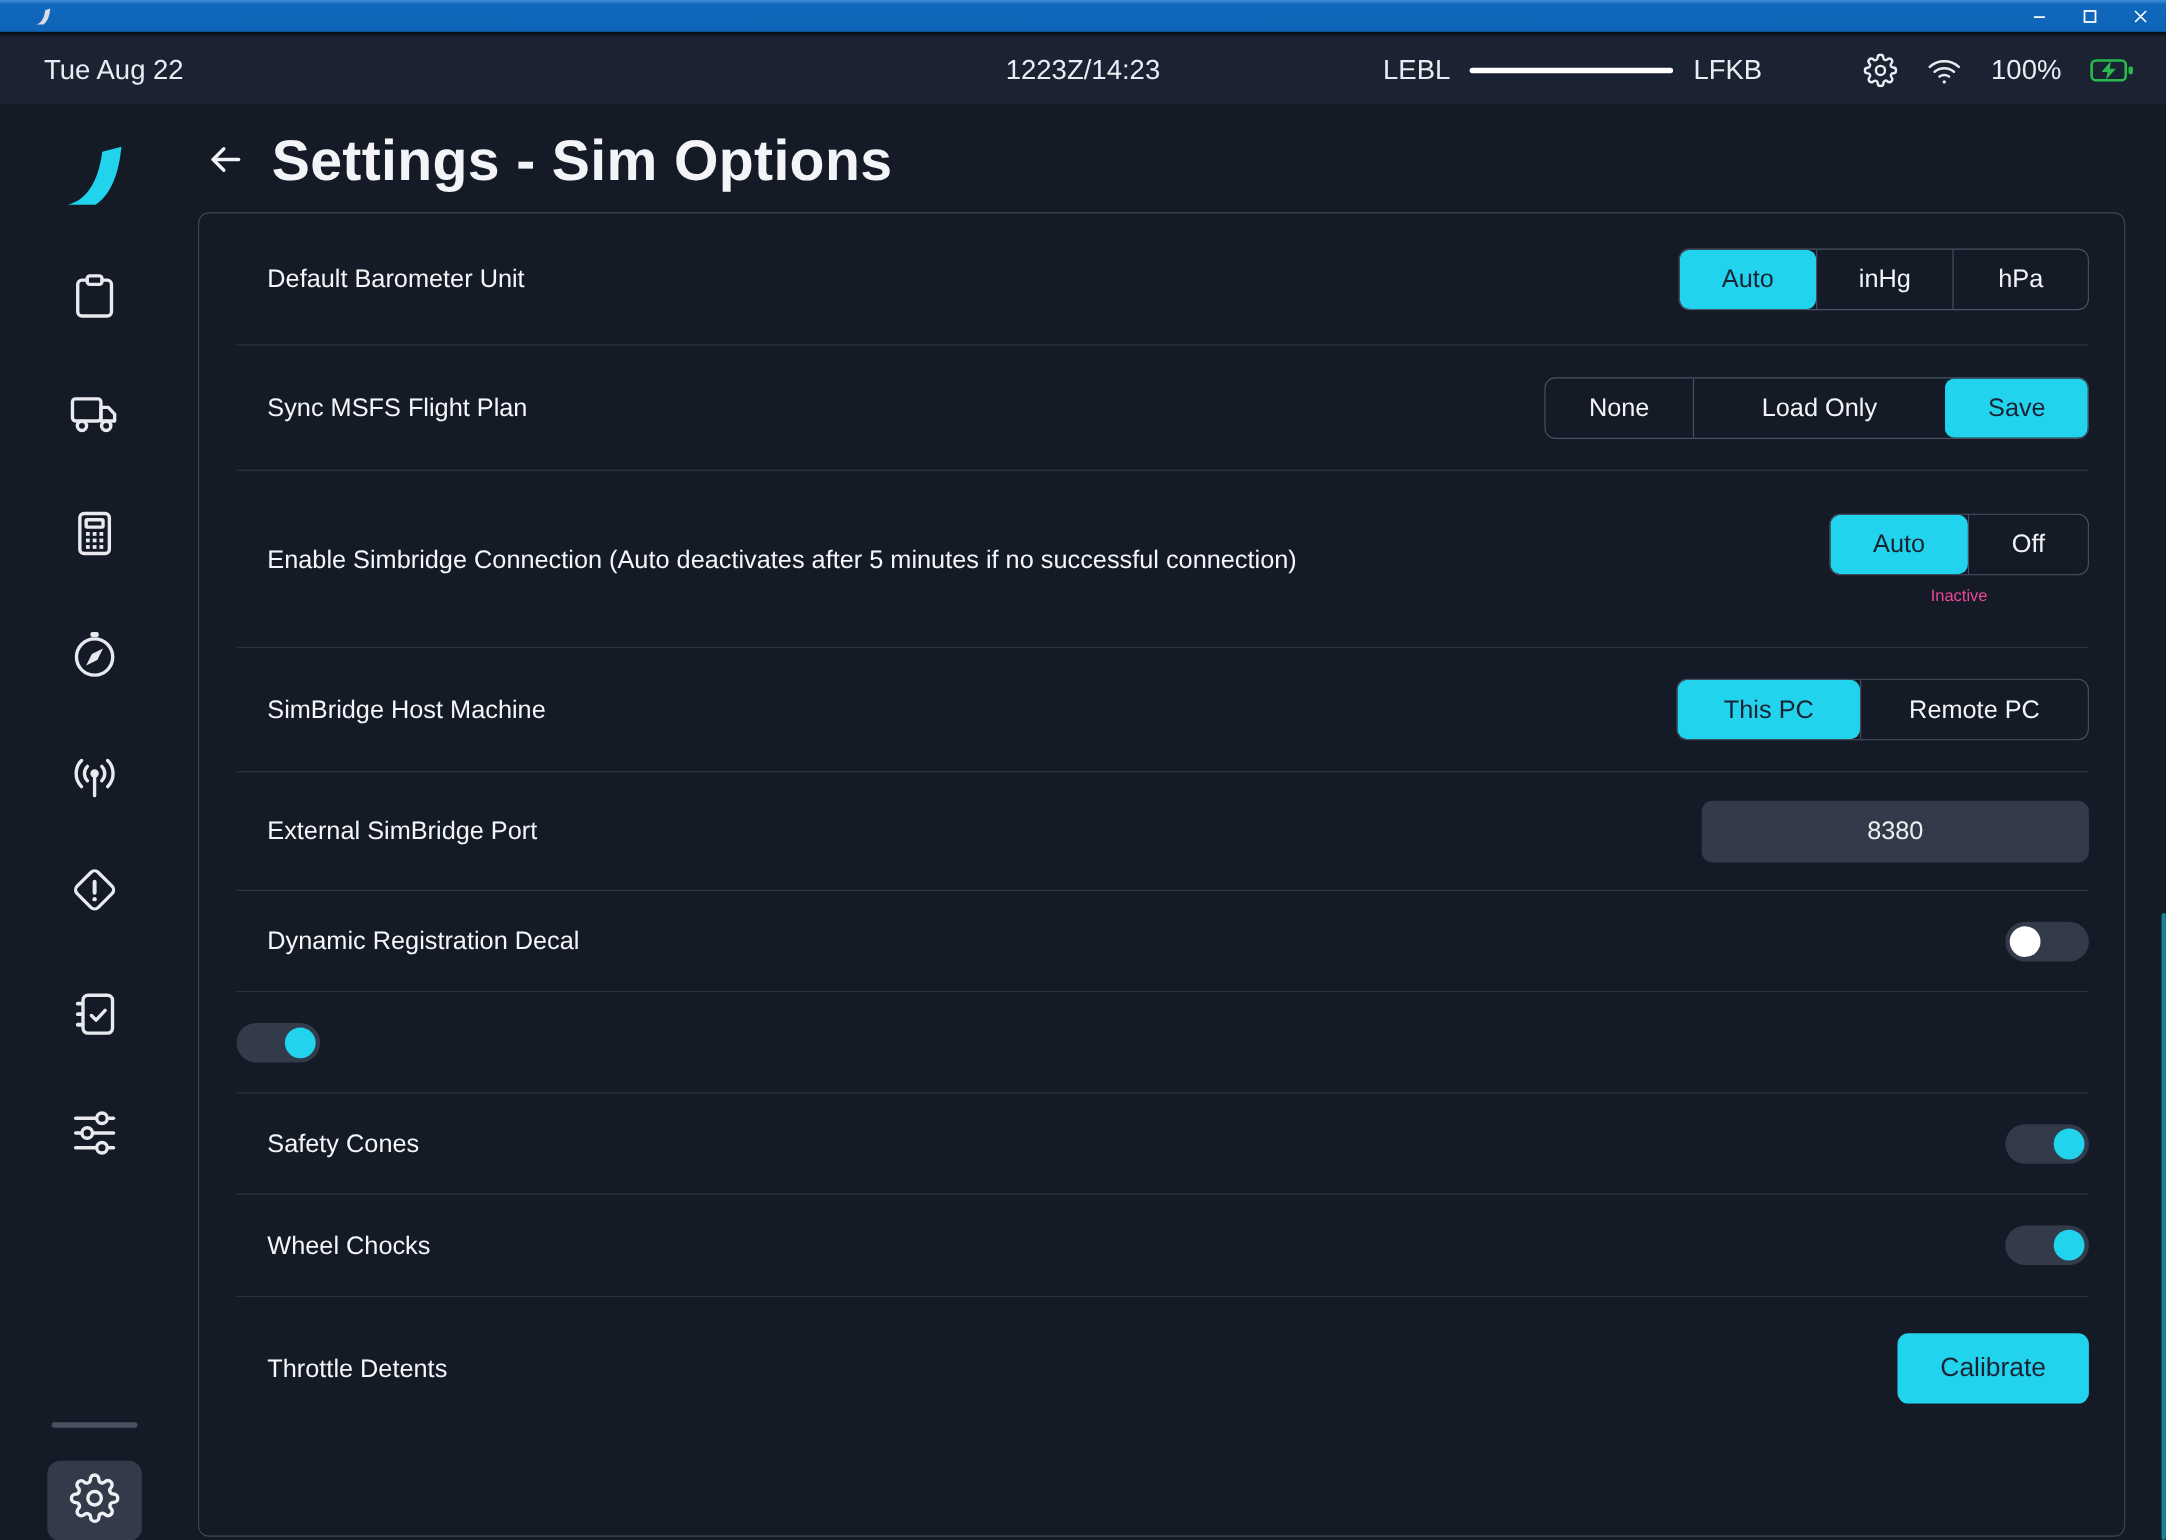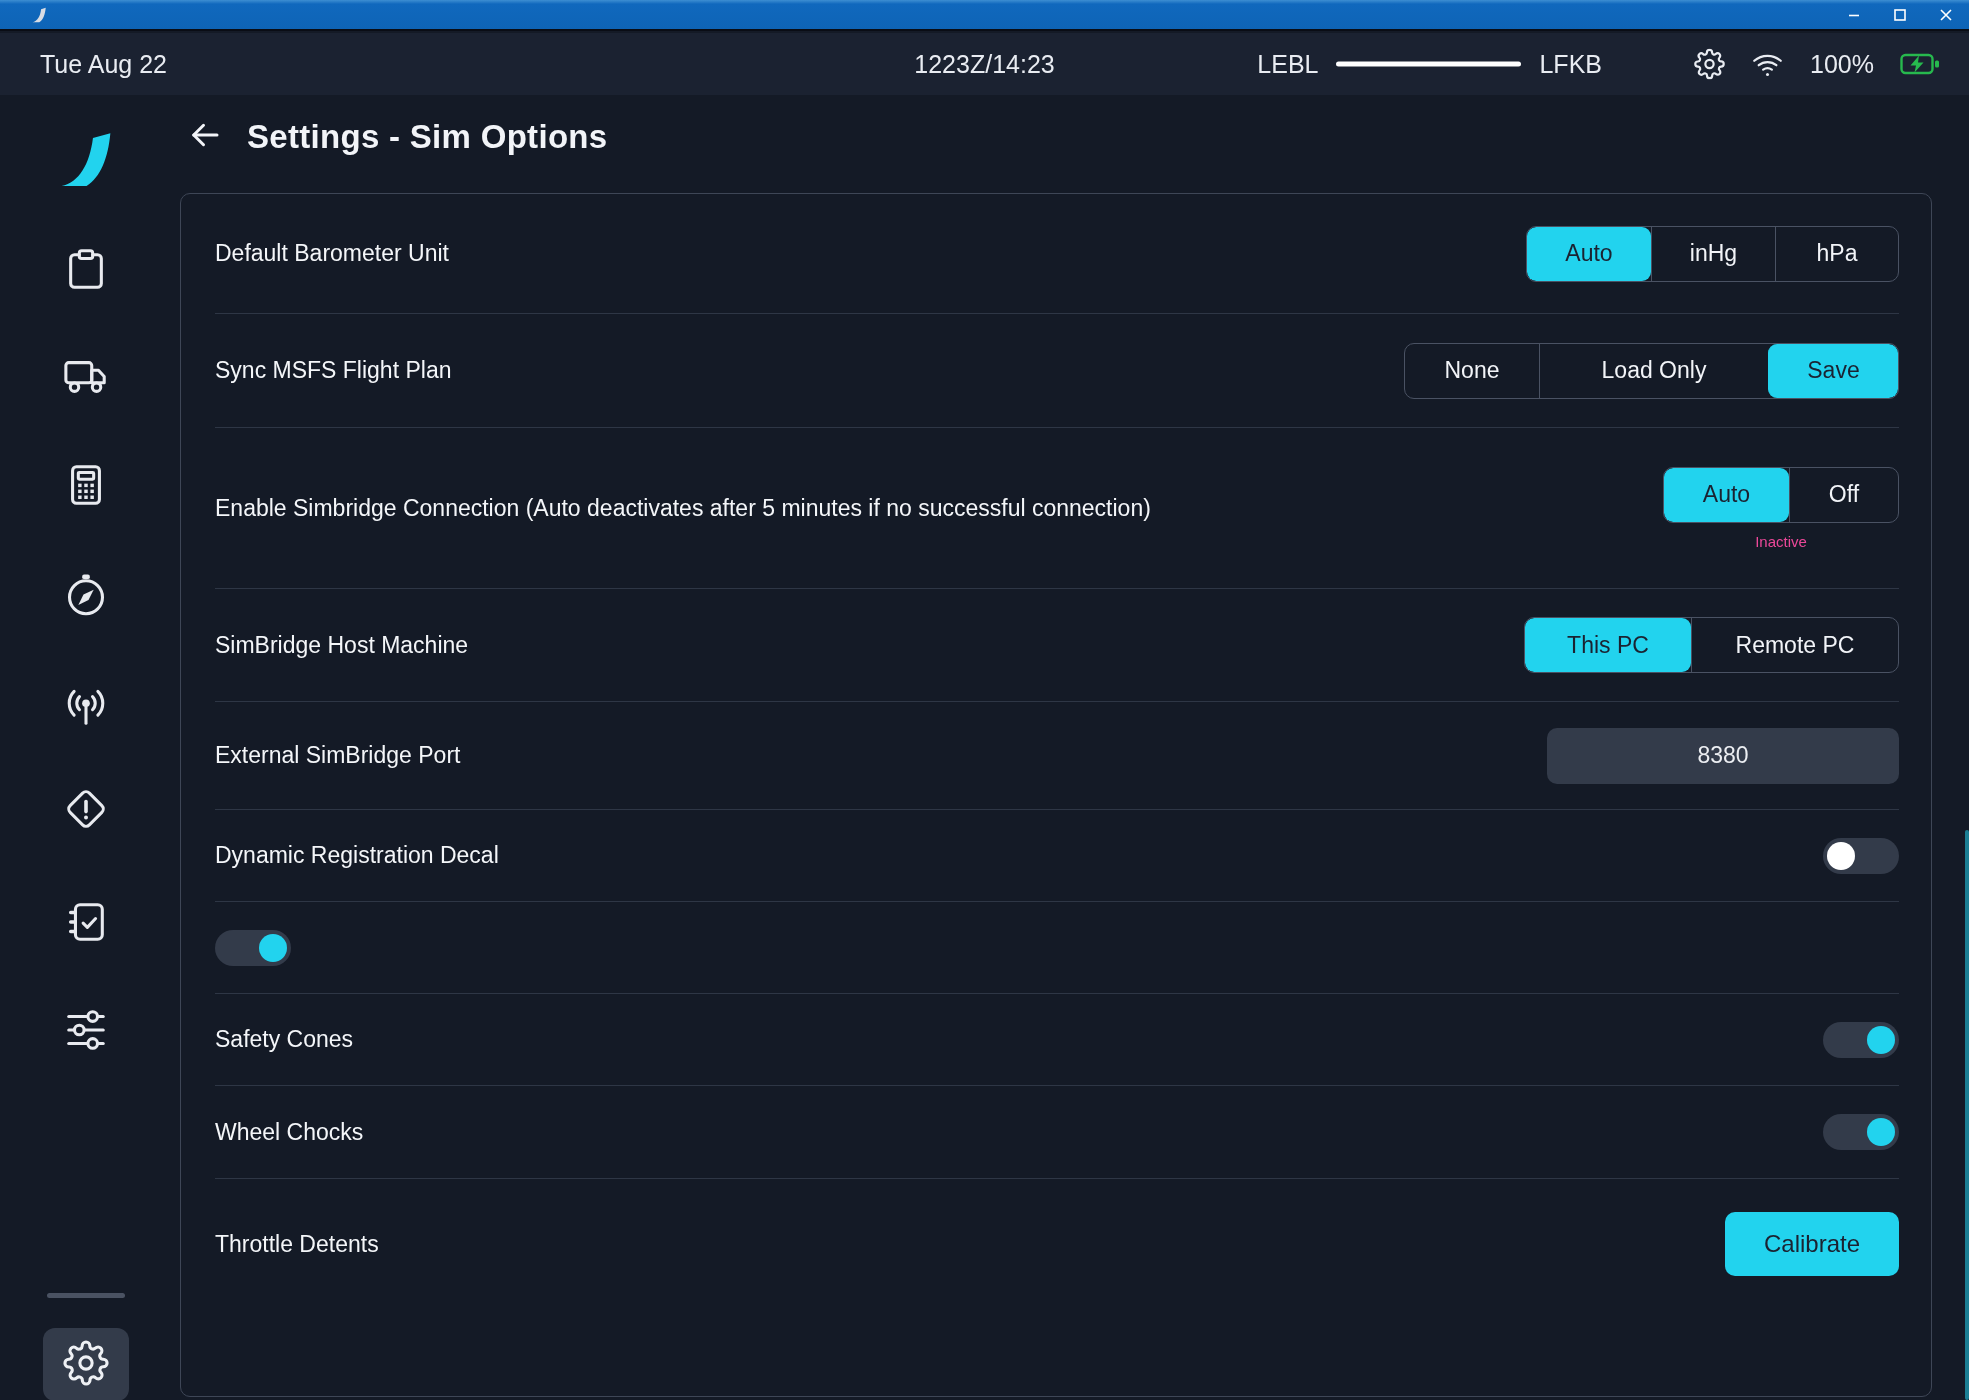--- a/index.html
+++ b/index.html
@@ -36,27 +36,27 @@
   .side-divider { position:absolute; left:50%; transform:translateX(-50%); top:1198px;
     width:78px; height:5px; border-radius:3px; background:#4a5262; }
   .gear-tile { position:absolute; left:50%; transform:translateX(-50%); top:1233px;
     width:86px; height:73px; border-radius:12px; background:#333b4a; color:#eef0f4;
     display:flex; align-items:center; justify-content:center; }
 
   
   .main { position:absolute; top:95px; left:172px; right:0; bottom:0; }
   .page-header { position:absolute; top:22px; left:13px; display:flex; align-items:center; gap:22px; }
   .back-arrow { color:#f2f4f8; width:40px; height:40px; display:flex; align-items:center; }
-  .page-title { font-size:33px; font-weight:bold; letter-spacing:0.3px; }
+  .page-title { font-size:52px; font-weight:bold; letter-spacing:0.3px; }
 
   .panel { position:absolute; top:98px; left:8px; right:37px; bottom:3px;
     border:1px solid #3e4656; border-radius:10px; overflow:hidden; }
   .row { margin:0 32px 0 34px; display:flex; align-items:center; border-bottom:1px solid #2e3645; }
   .row:last-child { border-bottom:none; }
-  .row-label { flex:1; font-size:23px; color:#f4f6f9; padding-right:40px; }
+  .row-label { flex:1; font-size:23px; color:#f4f6f9; padding-right:40px;margin-left:28px; }
 
   .seg { display:flex; height:56px; border:1px solid #4a5263; border-radius:10px; overflow:hidden; flex-shrink:0; }
   .seg-btn { display:flex; align-items:center; justify-content:center; font-size:23px; color:#f2f4f8;
     border-left:1px solid #4a5263; }
   .seg-btn:first-child { border-left:none; }
   .seg-btn.selected { background:#22d3ee; color:#1b2231; border-color:#22d3ee; border-radius:9px; }
 
   .stack { display:flex; flex-direction:column; align-items:center; gap:10px; flex-shrink:0; }
   .stack-status { font-size:15px; color:#ec4899; }
 

